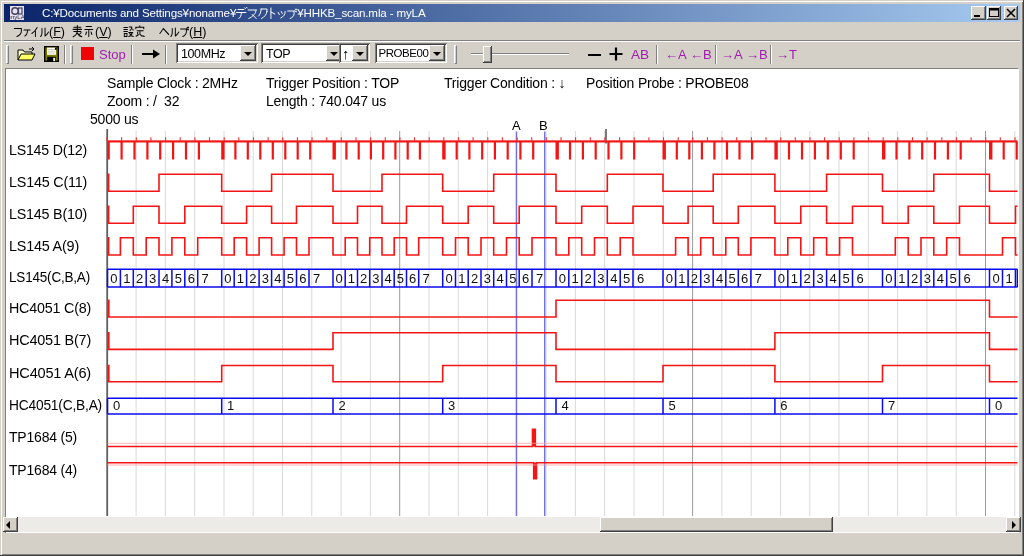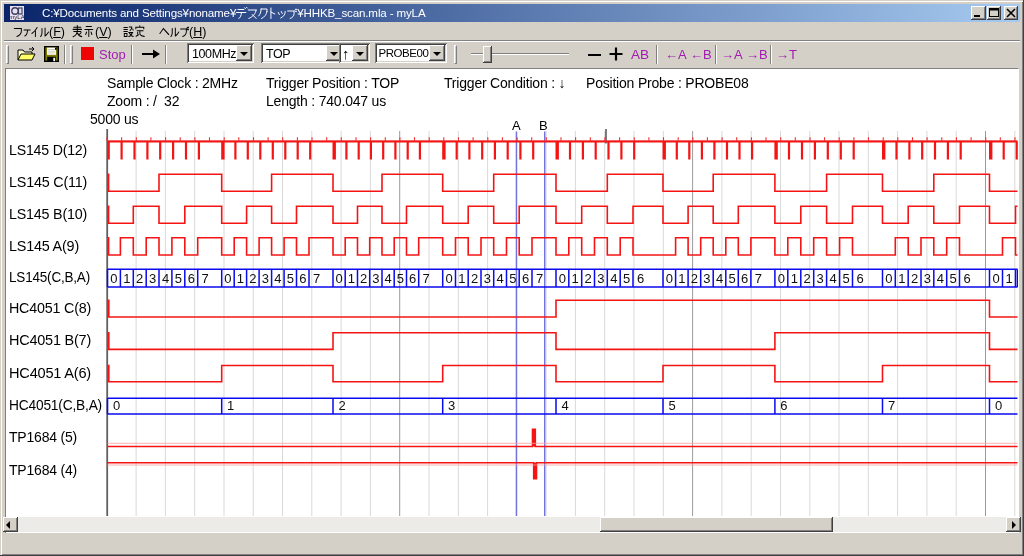--- a/index.html
+++ b/index.html
@@ -118,21 +118,21 @@
     <div class="tsep" style="left:60px"></div>
     <div class="grip" style="left:65.5px"></div>
     <div class="abs" style="left:77px;top:6px;width:13px;height:13px;background:#ee0404"></div>
     <div class="tlabel" style="left:95px">Stop</div>
     <div class="tsep" style="left:127px"></div>
     <svg class="abs" style="left:136px;top:8px" width="22" height="10" viewBox="0 0 22 10">
         <path d="M2,5H14" stroke="#000" stroke-width="2"></path>
         <path d="M13,0.5L20,5L13,9.5z" fill="#000"></path>
       </svg>
     <div class="tsep" style="left:160.5px"></div>
-    <div class="combo" style="left:183px;width:67px">
+    <div class="combo" style="left:172px;width:82px">
         <span class="cx">100MHz</span>
         <span class="cb">
           <i></i>
         </span>
       </div>
     <div class="combo" style="left:257px;width:83px">
         <span class="cx">TOP</span>
         <span class="cb">
           <i></i>
         </span>

